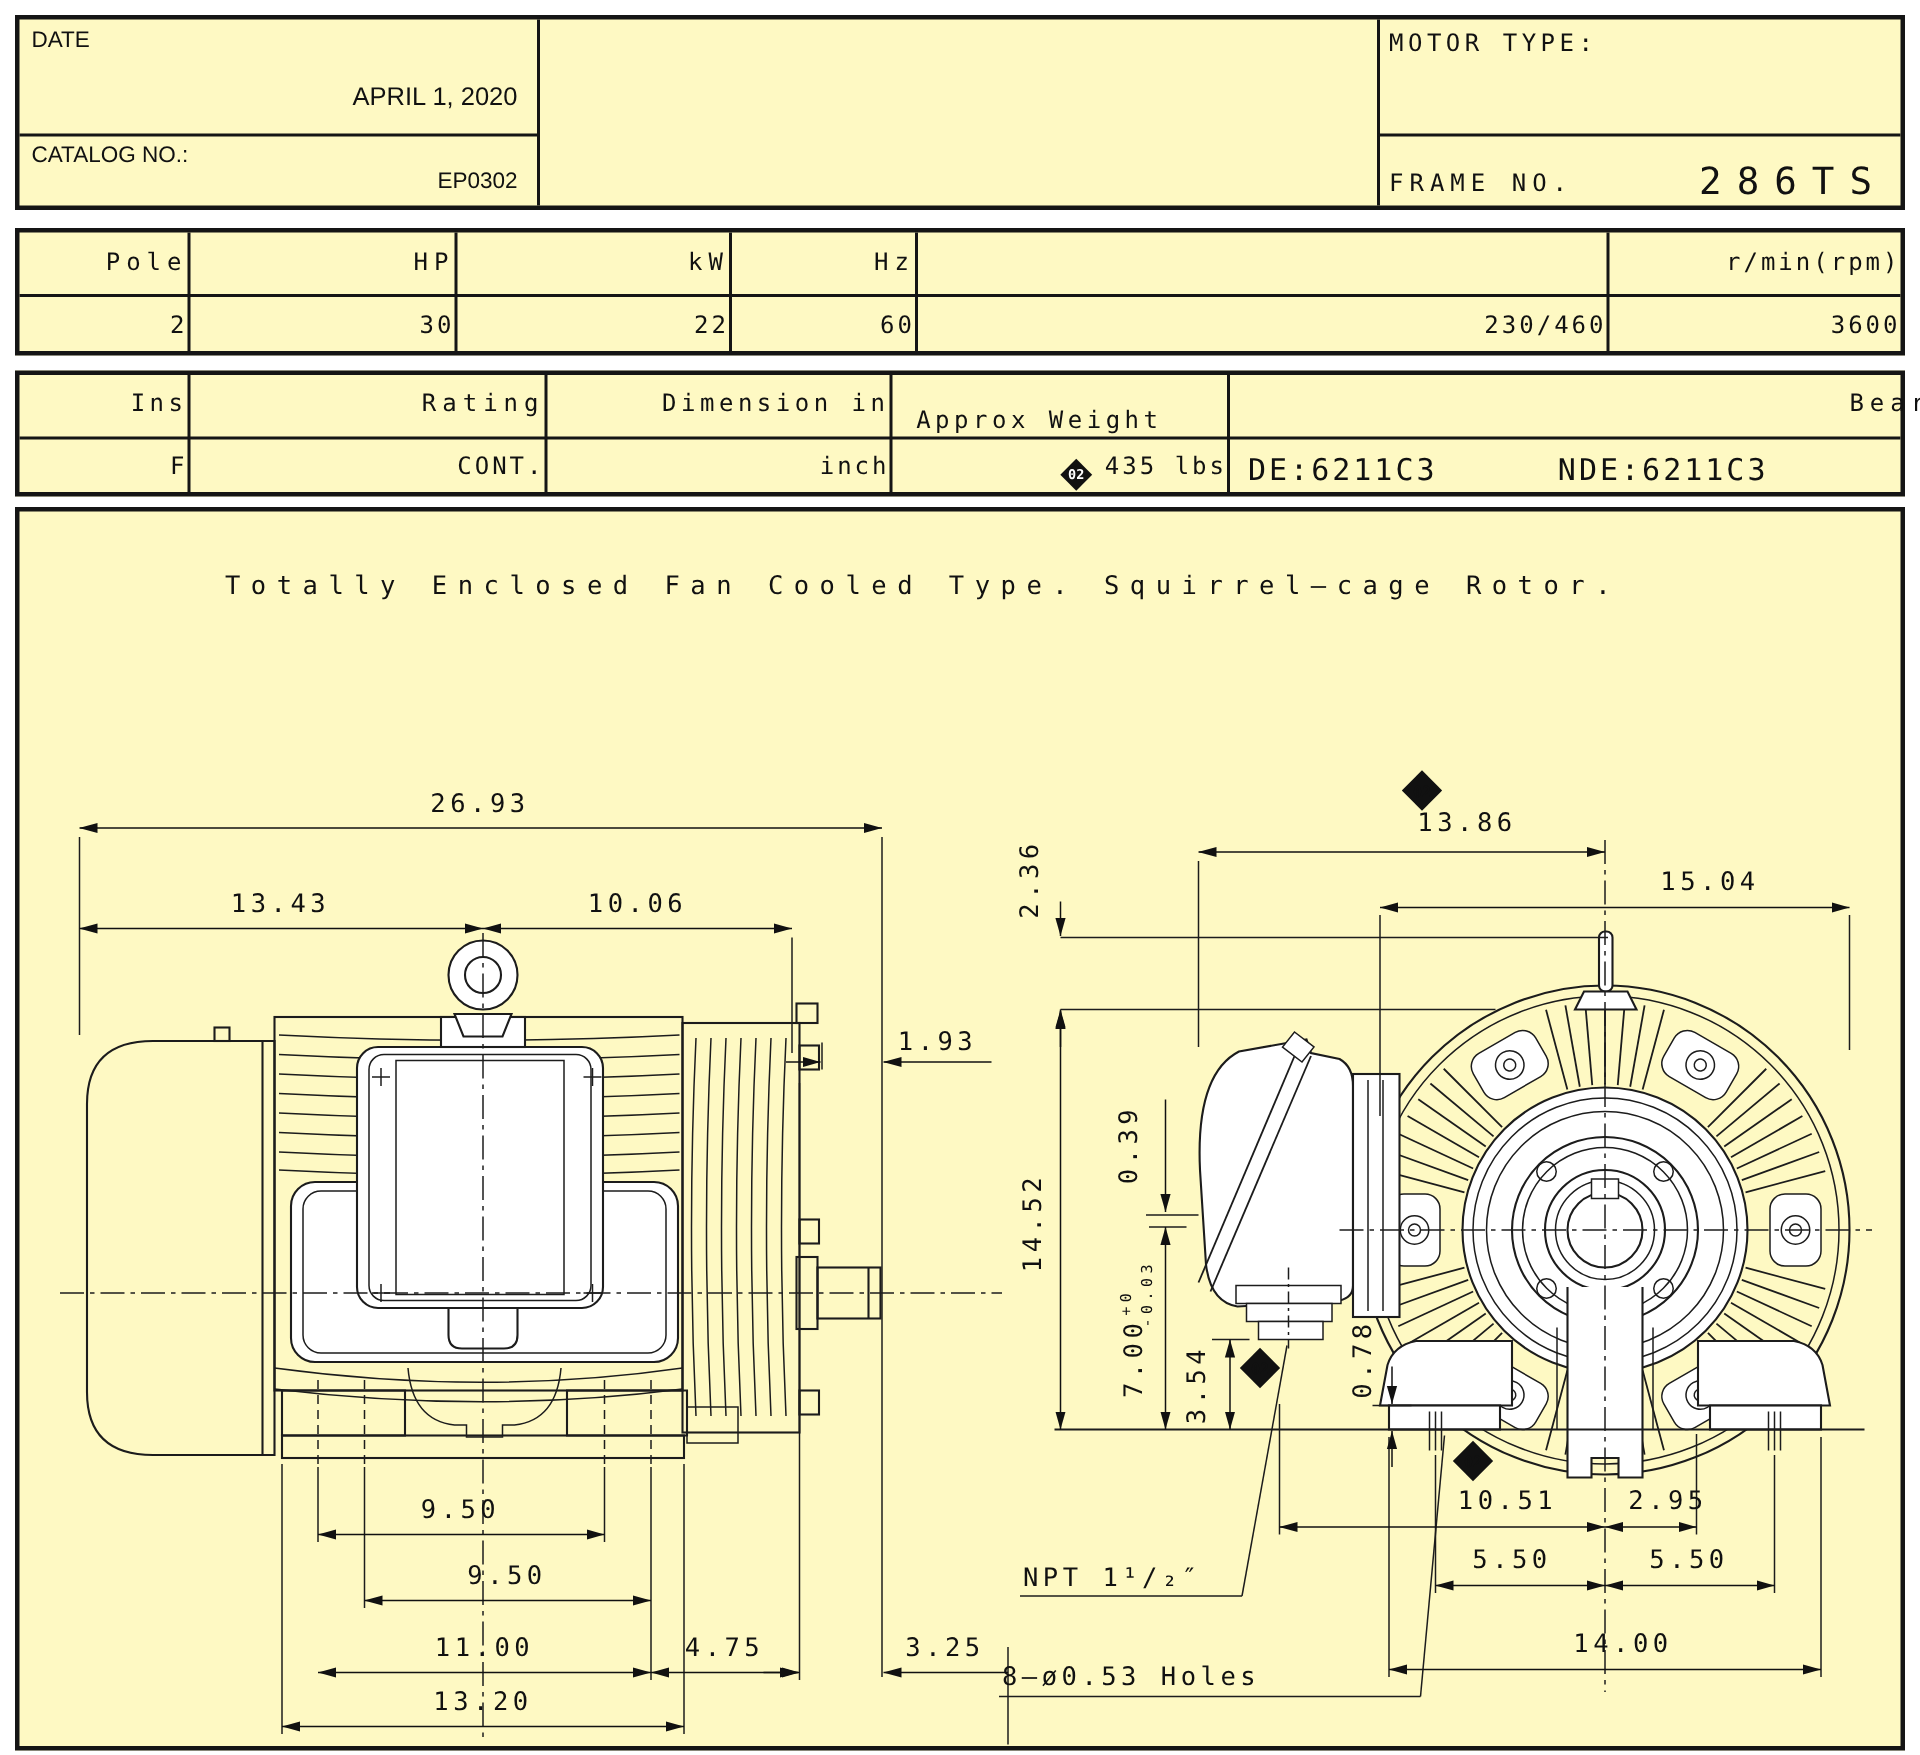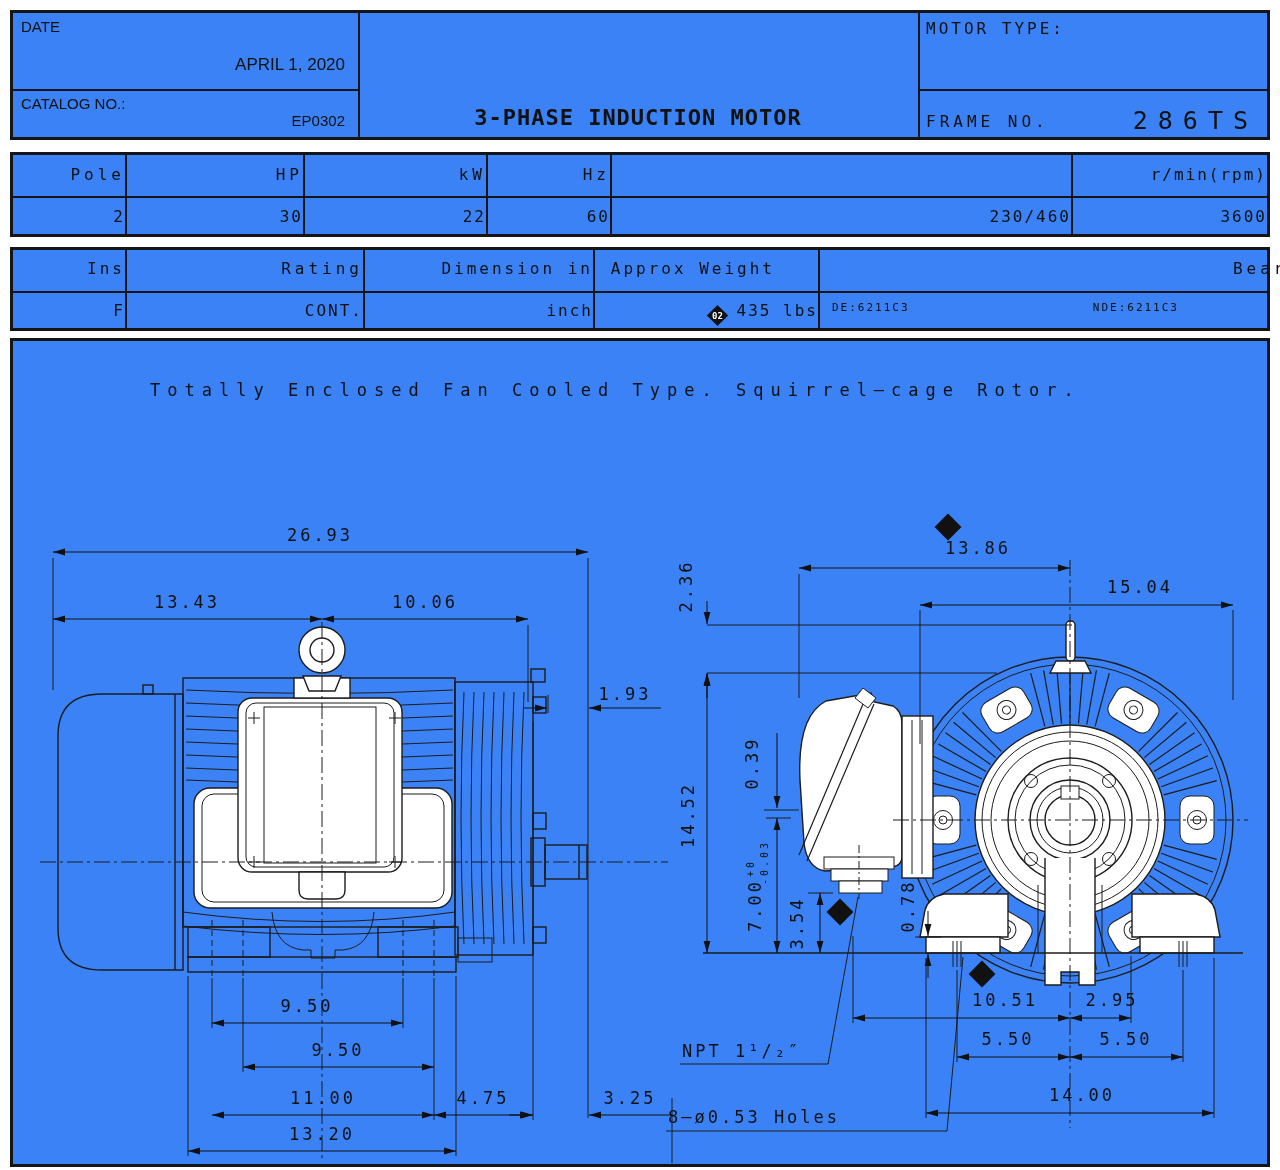--- a/index.html
+++ b/index.html
@@ -1,18 +1,18 @@
 <!DOCTYPE html>
 <html><head>
 <meta charset="utf-8">
 <style>
   html,body{margin:0;padding:0;background:#fff}
   #page{position:relative;width:1280px;height:1170px;background:#fff;font-family:"DejaVu Sans Mono",monospace;color:#111;overflow:hidden}
   .abs{position:absolute}
-  .tbl{position:absolute;border:3px solid #151515;box-sizing:border-box;background:#3b82f6}
+  .tbl{position:absolute;border:3px solid #151515;box-sizing:border-box;background:#fef9c3}
   .vline{position:absolute;top:0;bottom:0;width:2px;background:#151515}
   .hline{position:absolute;height:2px;background:#151515}
   .cell{position:absolute;text-align:right;font:16px "DejaVu Sans Mono",monospace;letter-spacing:4px;white-space:nowrap}
   .val{letter-spacing:2px}
   .sans{font-family:"Liberation Sans",sans-serif}
   .dia{display:inline-block;width:15px;height:15px;background:#111;transform:rotate(45deg);margin-right:12px;vertical-align:-2px}
   .dia>span{display:flex;width:15px;height:15px;align-items:center;justify-content:center;transform:rotate(-45deg);color:#fff;font:bold 9px "DejaVu Sans Mono",monospace;letter-spacing:0}
   svg text{fill:#111}
   .dt{font:17px "DejaVu Sans Mono",monospace;letter-spacing:2px}
   .ct{font:17px "DejaVu Sans Mono",monospace;letter-spacing:3px}
@@ -24,21 +24,20 @@
 
   <div class="tbl" style="left:10px;top:10px;width:1260px;height:130px">
     <div class="vline" style="left:345px"></div>
     <div class="vline" style="left:905px"></div>
     <div class="hline" style="left:0;width:345px;top:76px"></div>
     <div class="hline" style="left:905px;right:0;top:76px"></div>
     <div class="abs sans" style="left:8px;top:5px;font-size:15px">DATE</div>
     <div class="abs sans" style="left:20px;top:42px;width:312px;text-align:right;font-size:17px">APRIL 1, 2020</div>
     <div class="abs sans" style="left:8px;top:82px;font-size:15px">CATALOG NO.:</div>
     <div class="abs sans" style="left:20px;top:99px;width:312px;text-align:right;font-size:15px">EP0302</div>
-    <div class="abs" style="left:345px;width:560px;top:92px;text-align:center;font-size:22px;font-weight:bold;letter-spacing:1px">3-PHASE INDUCTION MOTOR</div>
     <div class="abs" style="left:913px;top:6px;font-size:16px;letter-spacing:3px">MOTOR TYPE:</div>
     <div class="abs" style="left:913px;top:99px;font-size:16px;letter-spacing:4px">FRAME NO.</div>
     <div class="abs" style="left:905px;width:340px;top:93px;text-align:right;font-size:25px;letter-spacing:10px">286TS</div>
   </div>
 
   <div class="tbl" style="left:10px;top:152px;width:1260px;height:85px">
     <div class="hline" style="left:0;right:0;top:41px"></div>
     <div class="vline" style="left:112px"></div>
       <div class="vline" style="left:290px"></div>
     <div class="vline" style="left:473px"></div>
@@ -59,29 +58,29 @@
 
   <div class="tbl" style="left:10px;top:247px;width:1260px;height:84px">
     <div class="hline" style="left:0;right:0;top:41px"></div>
     <div class="vline" style="left:112px"></div>
       <div class="vline" style="left:350px"></div>
     <div class="vline" style="left:580px"></div>
       <div class="vline" style="left:805px"></div>
     <div class="cell" style="left:0;width:112px;top:9px;letter-spacing:3px">Ins</div>
     <div class="cell" style="left:112px;width:238px;top:9px">Rating</div>
     <div class="cell" style="left:350px;width:230px;top:9px;letter-spacing:3px">Dimension in</div>
-    <div class="cell" style="left:580px;width:182px;top:9px;letter-spacing:3px">Approx Weight</div>
+    <div class="cell" style="left:580px;width:182px;top:20px;letter-spacing:3px">Approx Weight</div>
     <div class="cell" style="left:805px;width:524px;top:9px">Bearings</div>
     <div class="cell val" style="left:0;width:112px;top:51px">F</div>
     <div class="cell val" style="left:112px;width:238px;top:51px">CONT.</div>
     <div class="cell val" style="left:350px;width:230px;top:51px">inch</div>
     <div class="cell val" style="left:580px;width:225px;top:51px">
       <span class="dia"><span>02</span></span><span>435 lbs</span>
     </div>
-    <div class="abs val" style="left:805px;width:449px;top:51px;display:flex;justify-content:space-between;padding:0 88px 0 14px;box-sizing:border-box;font-size:11px">
+    <div class="abs val" style="left:805px;width:449px;top:51px;display:flex;justify-content:space-between;padding:0 88px 0 14px;box-sizing:border-box;font-size:20px">
       <span>DE:6211C3</span>
       <span>NDE:6211C3</span>
     </div>
   </div>
 
   <div class="tbl" style="left:10px;top:338px;width:1260px;height:829px"></div>
 
   <svg id="dwg" class="abs" style="left:0;top:0" width="1280" height="1170" viewBox="0 0 1280 1170">
     <defs>
       <marker id="arr" markerWidth="12" markerHeight="8" refX="12" refY="4" orient="auto-start-reverse" markerUnits="userSpaceOnUse">

